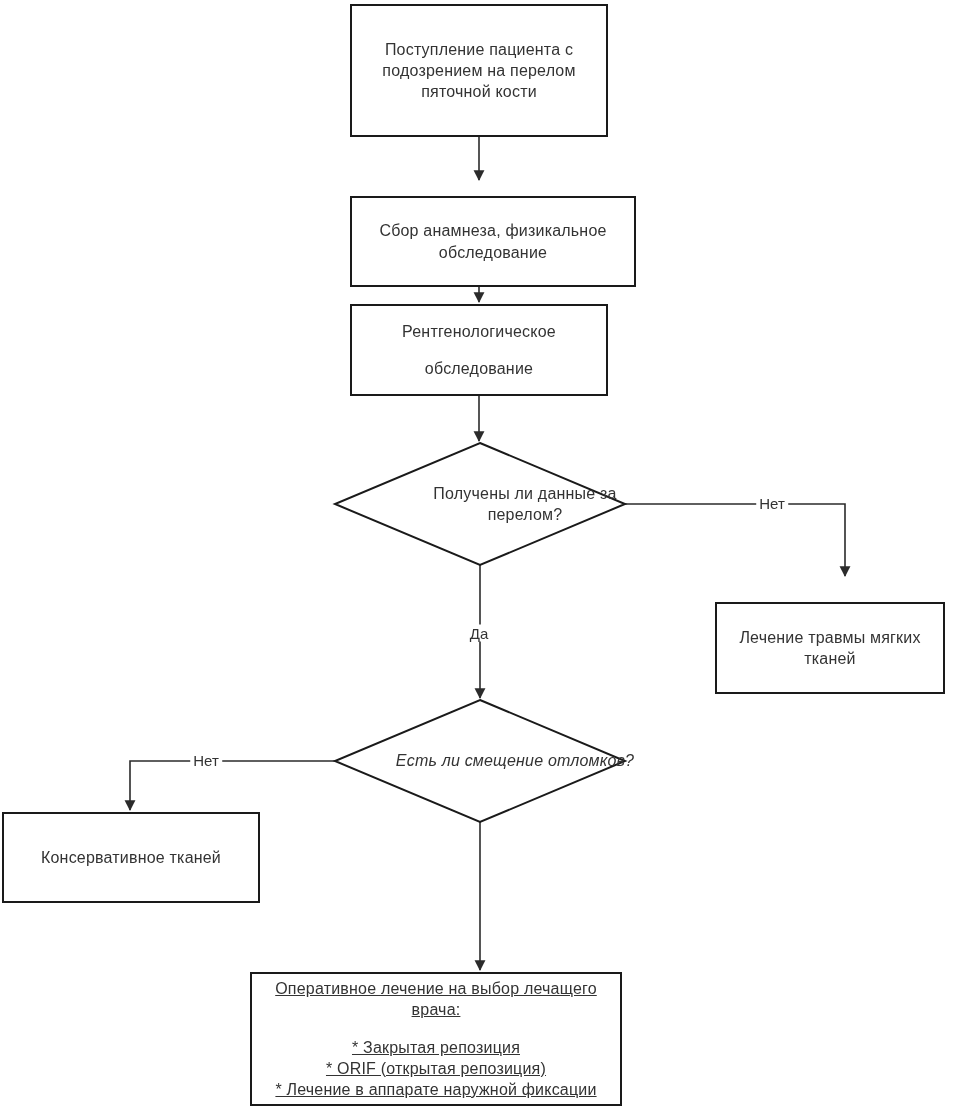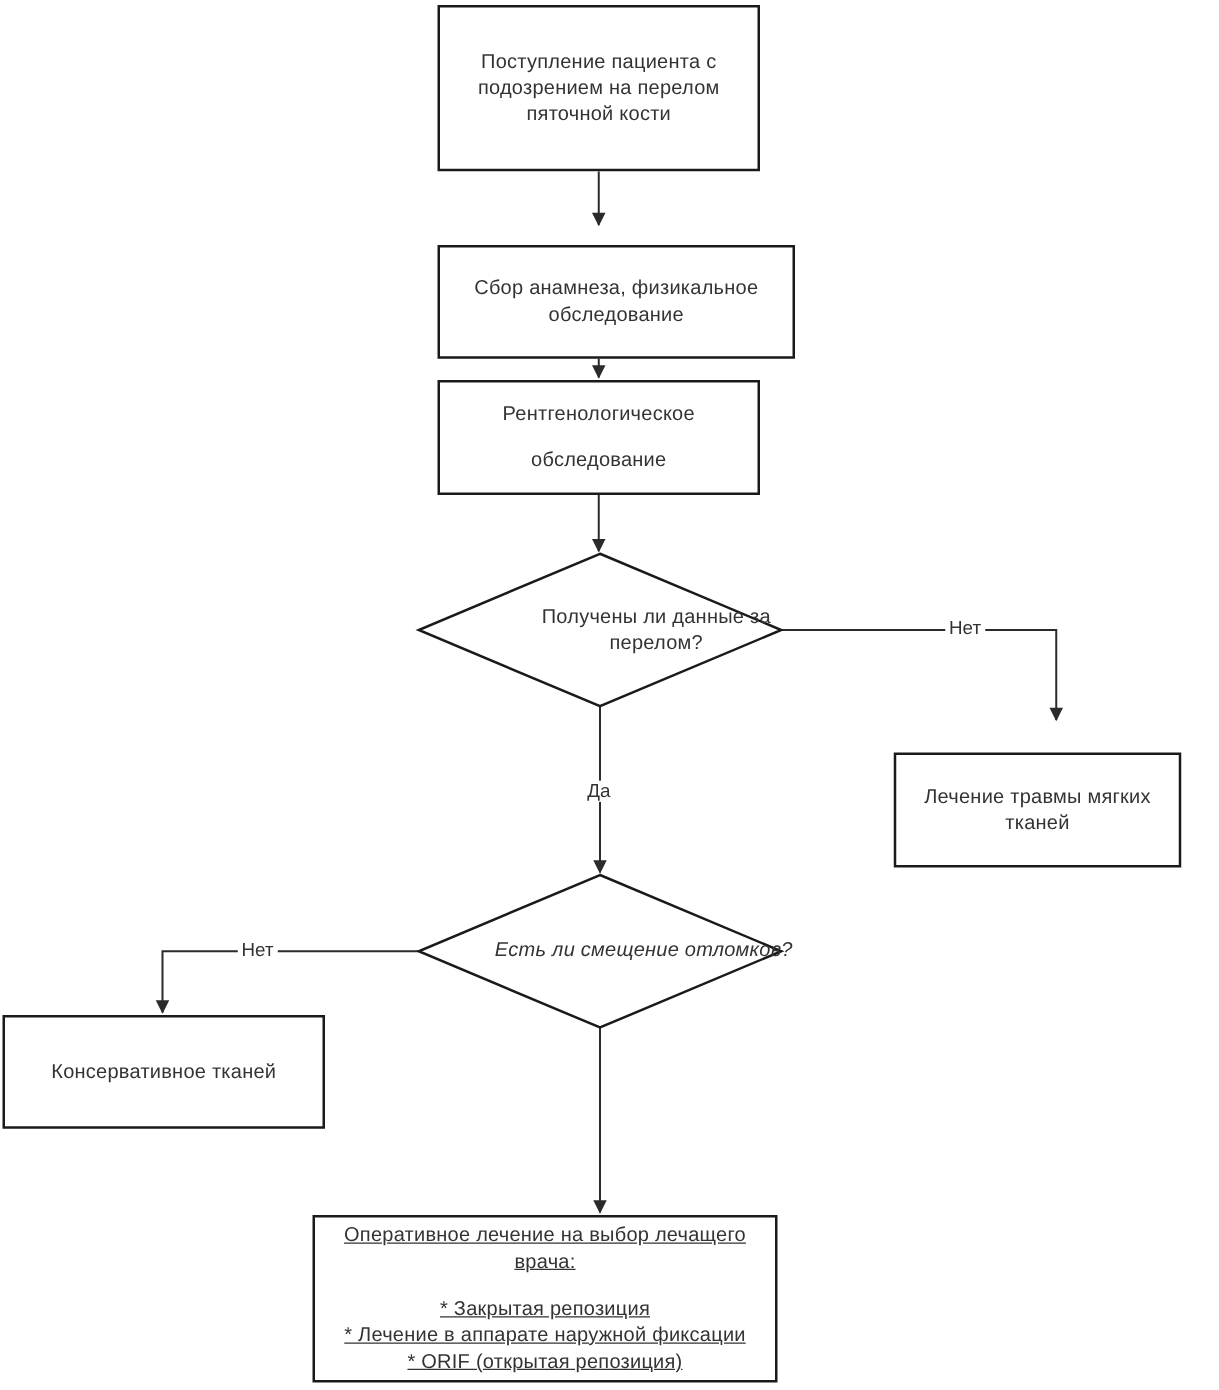--- a/index.html
+++ b/index.html
@@ -151,21 +151,21 @@
   </div>
 
   <div class="node node-conservative">
     <span>Консервативное тканей</span>
   </div>
 
   <div class="node node-operative">
     <span>Оперативное лечение на выбор лечащего врача:</span>
     <span class="spacer-line"></span>
     <span>* Закрытая репозиция</span>
+    <span>* ORIF (открытая репозиция)</span>
     <span>* Лечение в аппарате наружной фиксации</span>
-    <span>* ORIF (открытая репозиция)</span>
   </div>
 
   <span class="edge-label label-yes">Да</span>
   <span class="edge-label label-no-fracture">Нет</span>
   <span class="edge-label label-no-displacement">Нет</span>
 
 </div>
 
 </body></html>

